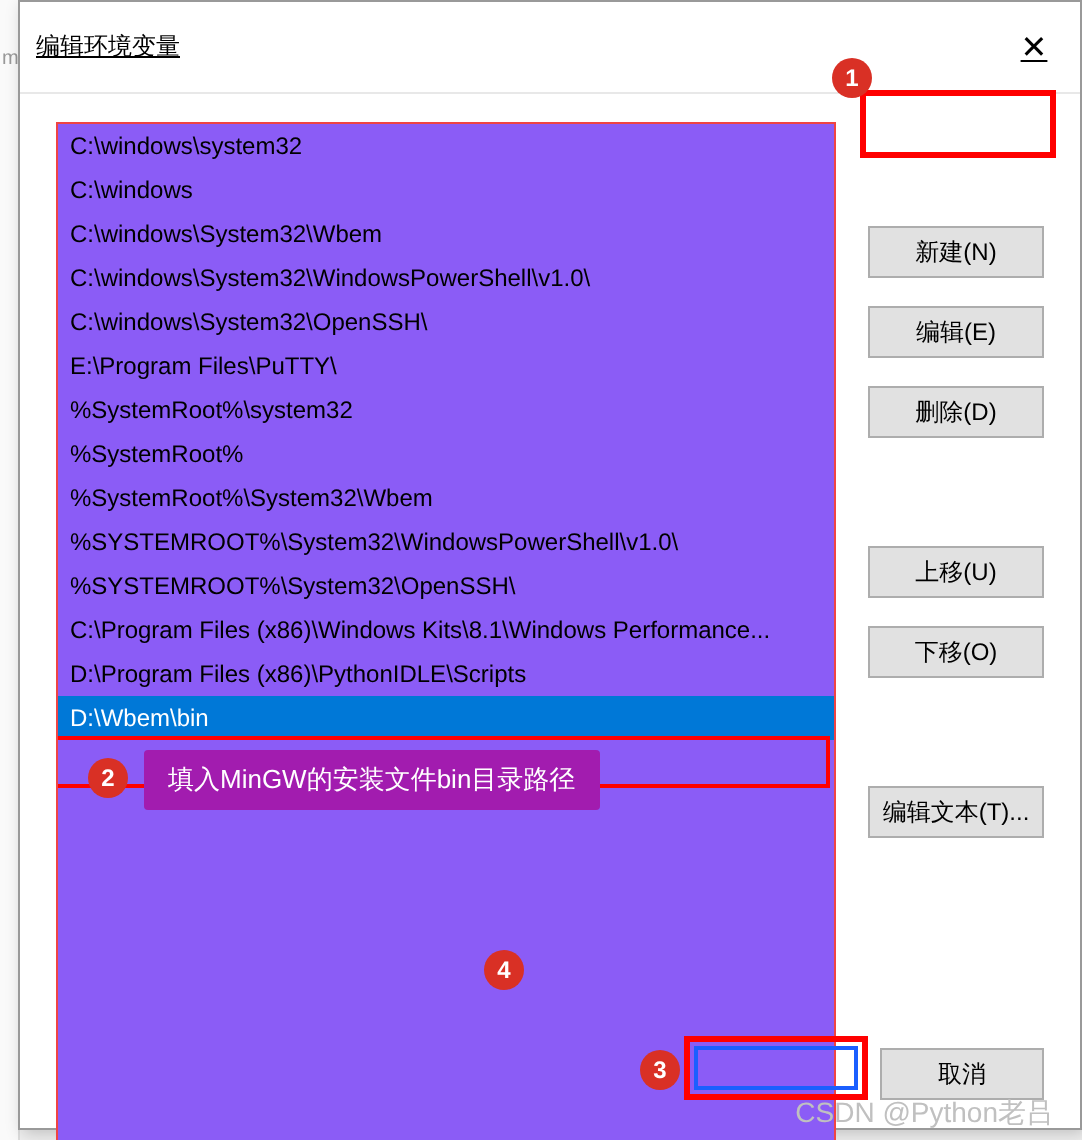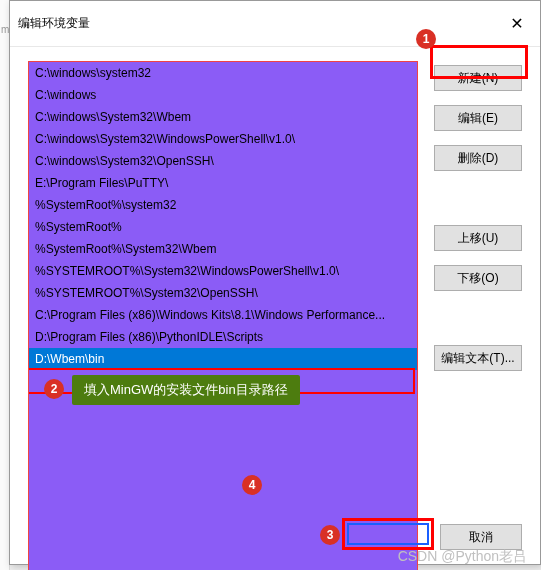--- a/index.html
+++ b/index.html
@@ -3,44 +3,44 @@
   <meta charset="utf-8">
   <style>
     * { box-sizing: border-box; margin: 0; padding: 0; }
     body { font-family: "Microsoft YaHei", "Segoe UI", Tahoma, sans-serif; font-size: 12px; background: #f0f0f0; width: 541px; height: 570px; overflow: hidden; position: relative; }
     
     .left-strip { position: absolute; left: 0; top: 0; width: 10px; height: 570px; background: #fafafa; border-right: 1px solid #ddd; }
     .left-strip div { color: #999; font-size: 10px; padding: 24px 1px; }
     
     .dialog { position: absolute; left: 9px; top: 0; width: 532px; height: 565px; background: #fff; border: 1px solid #999; box-shadow: 2px 2px 8px rgba(0,0,0,0.2); }
     
-    .titlebar { height: 46px; display: flex; align-items: center; padding: 12px 8px; border-bottom: 1px solid #e8e8e8; }
+    .titlebar { height: 46px; display: flex; align-items: center; padding: 12px 8px; border-bottom: 1px solid #e8e8e8; text-decoration: underline; }
     .titlebar .title { flex: 1; font-size: 12px; }
     .titlebar .close { width: 30px; height: 30px; display: flex; align-items: center; justify-content: center; cursor: pointer; font-size: 16px; }
     
     .content { padding: 14px 18px; display: flex; gap: 16px; position: relative; height: 490px; }
     
     .listbox { flex: 1; border: 1px solid #ef4444; background: #8b5cf6; height: 553px; overflow: hidden; position: relative; }
     .list-item { padding: 3px 6px; font-size: 12px; line-height: 16px; white-space: nowrap; overflow: hidden; text-overflow: ellipsis; cursor: default; }
     .list-item.selected { background: #0078d7; color: #fff; }
     .selected-highlight { position: absolute; border: 2px solid #ff0000; pointer-events: none; }
     
-    .side-buttons { width: 88px; display: flex; flex-direction: column; gap: 14px; padding-top: 4px; }
+    .side-buttons { width: 88px; display: flex; flex-direction: column; gap: 14px; padding-top: 4px; margin-top: 48px; }
     .btn { height: 26px; border: 1px solid #adadad; background: #e1e1e1; font-size: 12px; font-family: inherit; cursor: pointer; display: flex; align-items: center; justify-content: center; }
     .red-box { border: 3px solid #ff0000; position: absolute; pointer-events: none; }
     .blue-box { border: 2px solid #1a5fff; position: absolute; pointer-events: none; }
     
     .gap-large { margin-top: 40px; }
     
     .footer { position: absolute; bottom: 14px; right: 18px; display: flex; gap: 10px; align-items: center; }
     .footer .btn { width: 82px; }
     
     .annotation-badge { width: 20px; height: 20px; border-radius: 50%; background: #d93025; color: #fff; font-size: 12px; font-weight: bold; display: flex; align-items: center; justify-content: center; position: absolute; z-index: 50; }
     
-    .tooltip { position: absolute; background: #4d7c0f; color: #fff; padding: 6px 12px; font-size: 13px; border-radius: 2px; z-index: 40; white-space: nowrap; }
+    .tooltip { position: absolute; background: #a21caf; color: #fff; padding: 6px 12px; font-size: 13px; border-radius: 2px; z-index: 40; white-space: nowrap; }
     
     .watermark { position: absolute; bottom: 4px; right: 14px; color: #c0c0c0; font-size: 14px; z-index: 60; }
   </style>
 </head>
 <body>
 
 <div class="left-strip">
   <div>m</div>
 </div>
 

